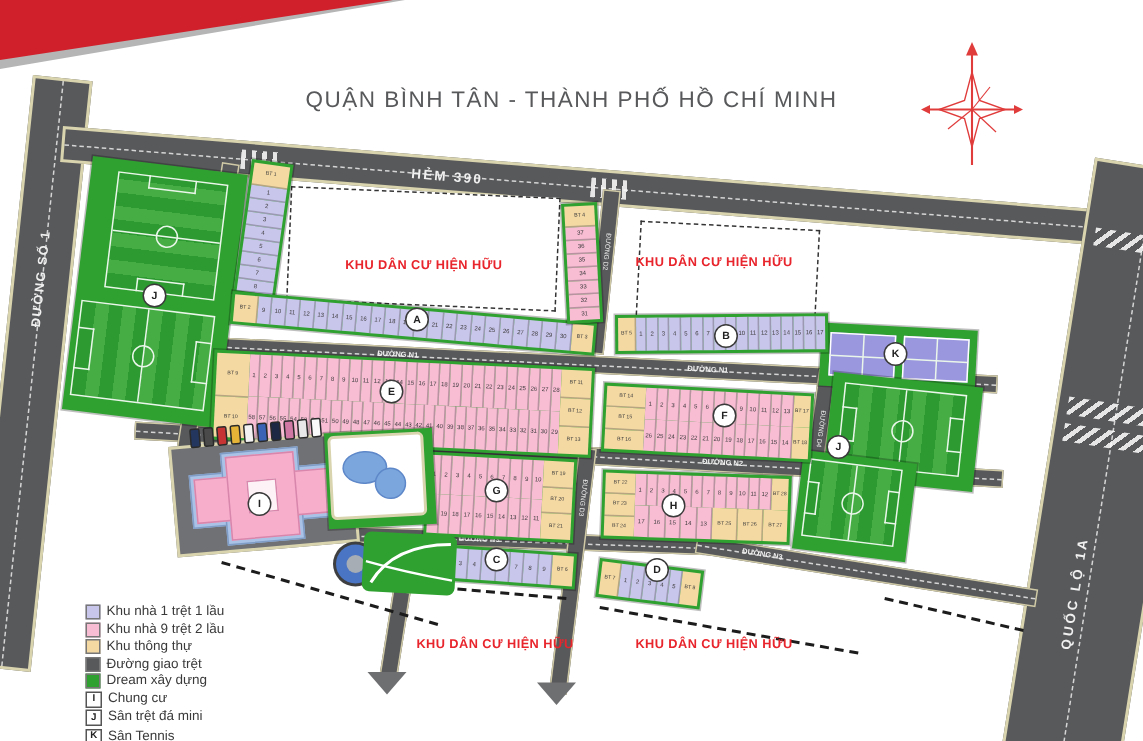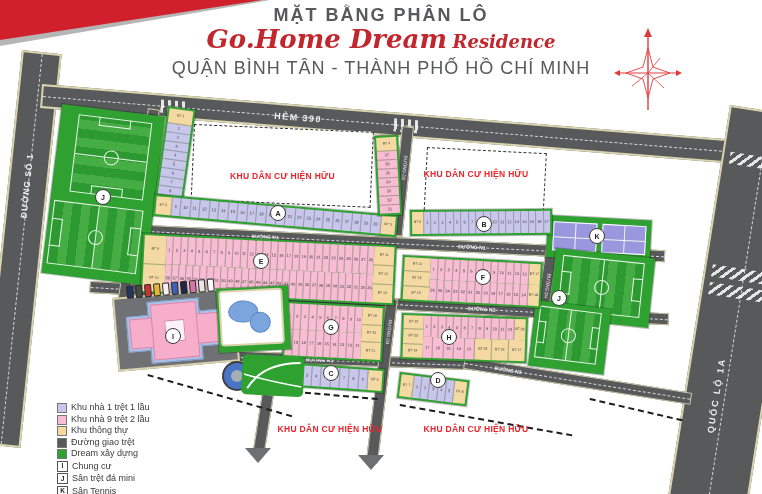--- a/index.html
+++ b/index.html
@@ -4,21 +4,21 @@
 <style>
   html,body{margin:0;padding:0;background:#fff;}
   .stage{position:relative;width:762px;height:494px;background:#fff;overflow:hidden;
          font-family:"Liberation Sans","DejaVu Sans",sans-serif;}
   .abs{position:absolute;transform-origin:0 0;box-sizing:border-box;}
   
   .t1{width:100%;text-align:center;color:#58595b;font-size:18px;letter-spacing:2px;font-weight:bold;z-index:9;}
   .t2{width:100%;text-align:center;color:#c1272d;font-family:"DejaVu Serif",serif;
       font-style:italic;font-weight:bold;z-index:9;}
   .t2 .big{font-size:26px;} .t2 .small{font-size:18px;}
-  .t3{width:100%;text-align:center;color:#58595b;font-size:18px;letter-spacing:1px;z-index:9;}
+  .t3{width:100%;text-align:center;color:#58595b;font-size:15px;letter-spacing:1px;z-index:9;}
   
   .road{position:absolute;background:#58595b;border:2px solid #d9d4ae;box-sizing:border-box;transform-origin:0 0;z-index:1;}
   .iroad{border-width:1px;border-color:#cfc9a6;}
   .road-center{position:absolute;left:0;right:0;top:50%;border-top:1px dashed rgba(255,255,255,.75);}
   .vroad .road-center{left:50%;top:0;bottom:0;right:auto;border-top:none;border-left:1px dashed rgba(255,255,255,.75);}
   .road-label{position:absolute;color:#f0f0f0;font-weight:bold;white-space:nowrap;line-height:1;}
   .vlabel{writing-mode:vertical-rl;transform:rotate(180deg);}
   .vlabel-sm{writing-mode:vertical-rl;font-size:4.5px;color:#eee;position:absolute;line-height:1;}
   .xwalk{position:absolute;width:26px;height:13px;background:repeating-linear-gradient(90deg,#fff 0 3px,transparent 3px 7px);opacity:.85;}
   .xwalk-h{position:absolute;width:62px;height:12px;background:repeating-linear-gradient(135deg,#fff 0 3px,transparent 3px 7px);opacity:.85;}
@@ -53,21 +53,21 @@
   .pcirc{position:absolute;left:50%;top:50%;width:13px;height:13px;margin:-7px 0 0 -7px;border:1px solid #eaf6ea;border-radius:50%;}
   .pbox-l{position:absolute;left:-1px;top:28%;bottom:28%;width:11%;border:1px solid #eaf6ea;border-left:none;}
   .pbox-r{position:absolute;right:-1px;top:28%;bottom:28%;width:11%;border:1px solid #eaf6ea;border-right:none;}
   .pbox-t{position:absolute;top:-1px;left:28%;right:28%;height:11%;border:1px solid #eaf6ea;border-top:none;}
   .pbox-b{position:absolute;bottom:-1px;left:28%;right:28%;height:11%;border:1px solid #eaf6ea;border-bottom:none;}
   .court{position:absolute;background:#9a97de;border:1px solid #fff;}
   
   .cars{position:absolute;display:flex;gap:1.5px;z-index:4;transform-origin:0 0;}
   .car{flex:1;border:1px solid #2a2a2a;border-radius:1.5px;}
   .legend{position:absolute;left:18px;top:403px;z-index:7;}
-  .lrow{display:flex;align-items:flex-end;gap:4px;margin-bottom:1.5px;font-size:9px;color:#3a3a3a;line-height:1.1;padding-left:39px;}
+  .lrow{display:flex;align-items:flex-start;gap:4px;margin-bottom:1.5px;font-size:9px;color:#3a3a3a;line-height:1.1;padding-left:39px;}
   .lsw{width:8px;height:8px;border:1px solid #777;flex:0 0 auto;}
   .lgl{width:9px;height:9px;border:1px solid #555;background:#fff;font-size:6.5px;display:flex;align-items:center;
        justify-content:center;font-weight:bold;flex:0 0 auto;color:#222;}
 </style>
 </head>
 <body>
 
 <div class="stage">
 
   <div class="road vroad" style="left:22px;top:50px;width:40px;height:396px;transform:rotate(6deg);">
@@ -561,25 +561,20 @@
       </div>
     <div class="lrow">
         <span class="lgl">K</span>
         <span>Sân Tennis</span>
       </div>
   </div>
 
   <div class="abs" style="left:0;top:0;width:272px;height:48px;background:#b5b5b5;clip-path:polygon(0 0,270px 0,0 46px);z-index:8;"></div>
   <div class="abs" style="left:0;top:0;width:264px;height:42px;background:#d0202c;clip-path:polygon(0 0,262px 0,0 40px);z-index:9;"></div>
 
-  <div class="abs t1" style="left:0;top:5px;">MẶT BẰNG PHÂN LÔ</div>
-  <div class="abs t2" style="left:0;top:24px;">
-    <span class="big">Go.Home Dream</span>
-    <span class="small">Residence</span>
-  </div>
   <div class="abs t3" style="left:0;top:58px;">QUẬN BÌNH TÂN - THÀNH PHỐ HỒ CHÍ MINH</div>
 
   <div class="abs" style="left:612px;top:26px;width:72px;height:90px;z-index:9;">
     <svg width="72" height="90" viewBox="0 0 72 90">
       <line x1="36" y1="8" x2="36" y2="84" stroke="#e03c3c" stroke-width="1.4"></line>
       <polygon points="32,11 36,2 40,11" fill="#e03c3c"></polygon>
       <line x1="4" y1="47" x2="68" y2="47" stroke="#e03c3c" stroke-width="1.2"></line>
       <polygon points="8,44 2,47 8,50" fill="#e03c3c"></polygon>
       <polygon points="64,44 70,47 64,50" fill="#e03c3c"></polygon>
       <polygon points="36,22 41,41 58,47 41,53 36,72 31,53 14,47 31,41" fill="none" stroke="#e03c3c" stroke-width="0.9"></polygon>

